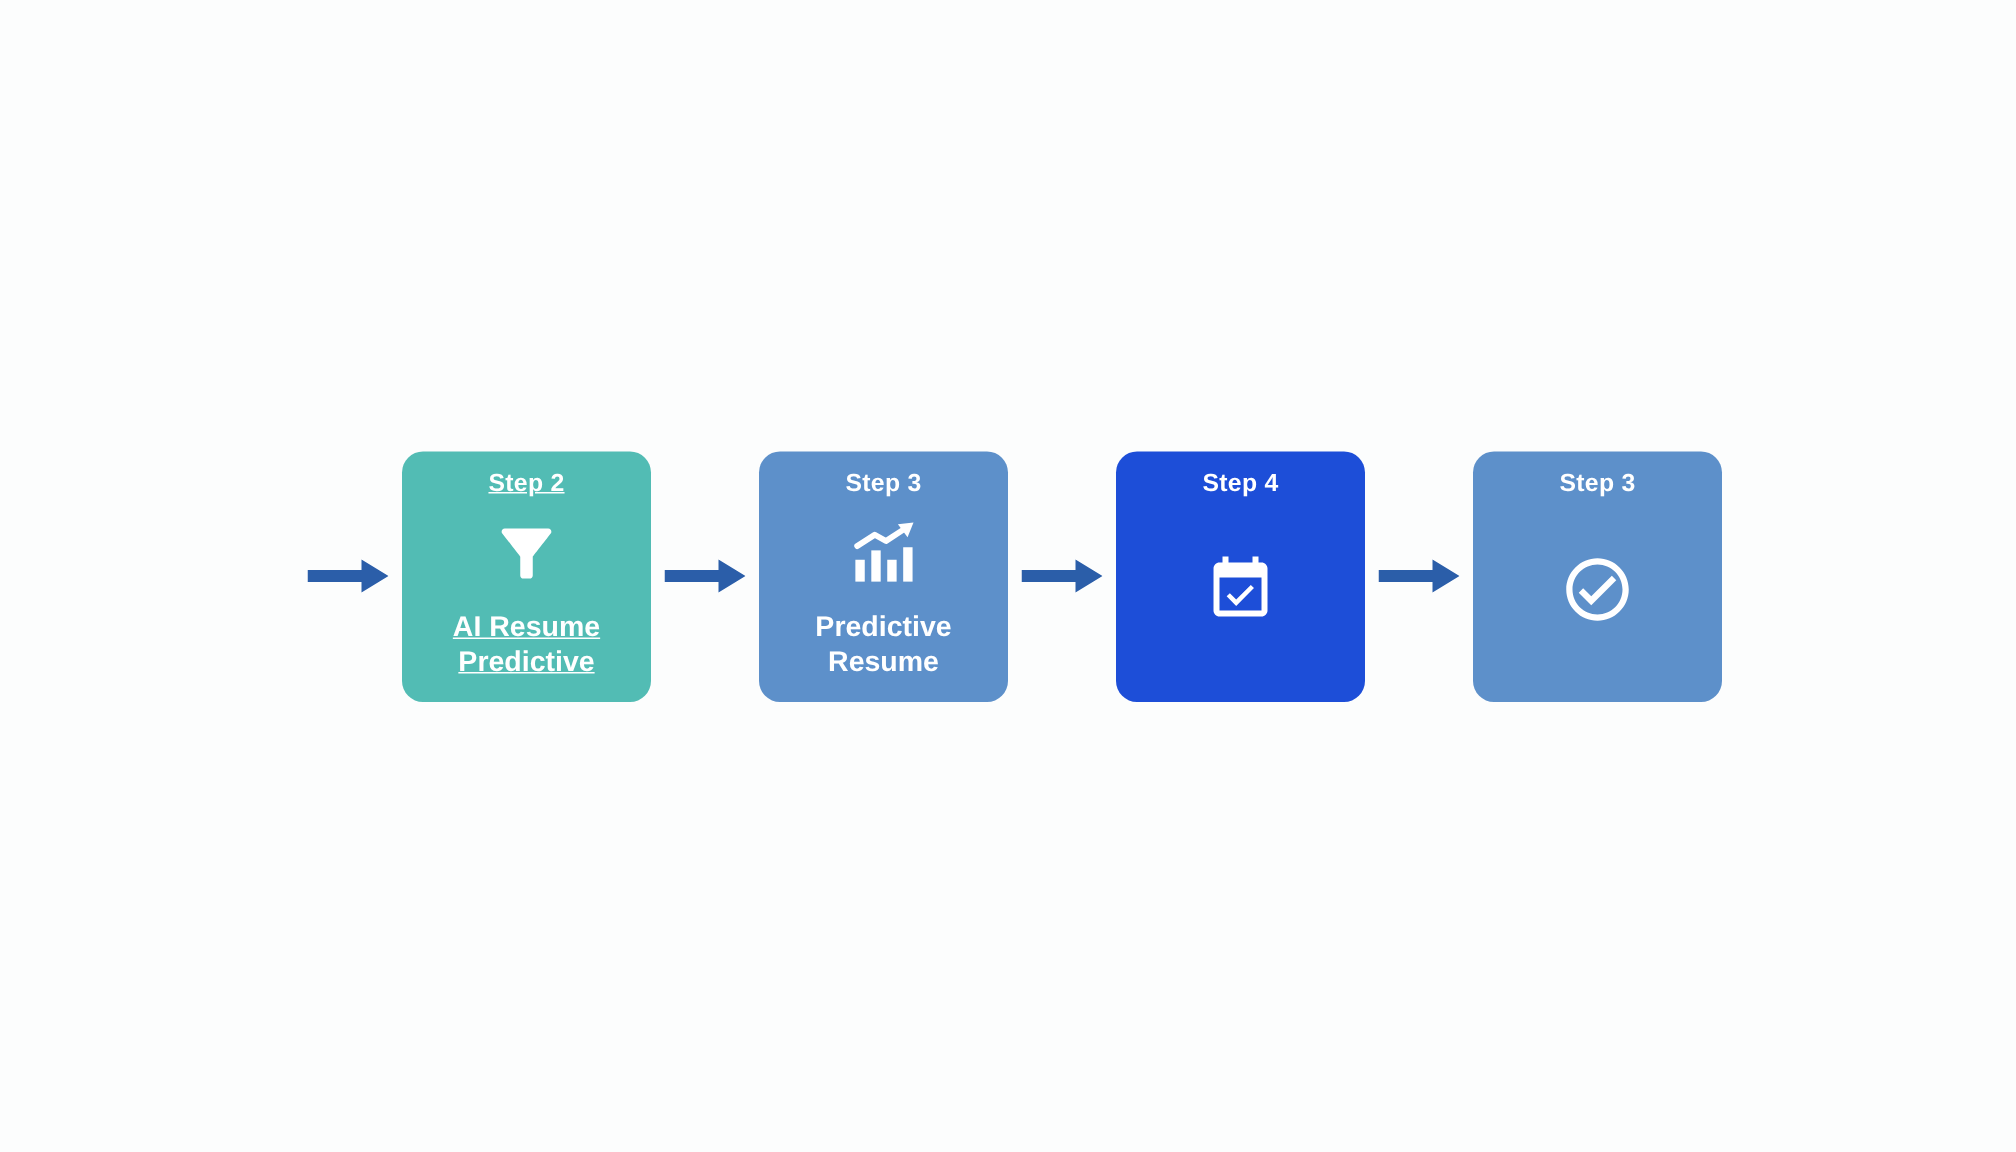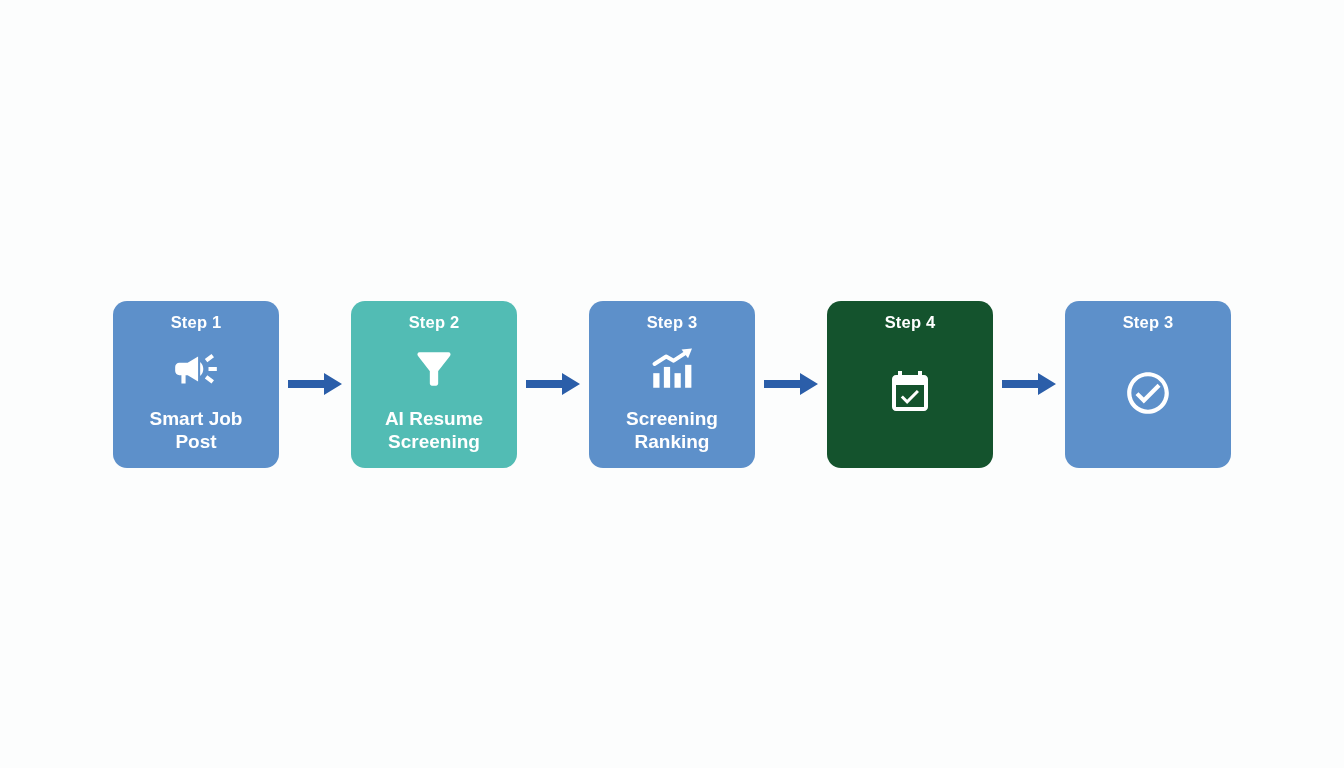--- a/index.html
+++ b/index.html
@@ -58,44 +58,35 @@
     justify-content: center;
   }
   .arrow-cell svg { display: block; fill: #2b5ea9; }
 </style>
 </head>
 <body style="background-color: rgb(252, 253, 253);">
 
 <div class="stage">
   <div class="flow">
 
-    <div class="step-box" style="background-color: rgb(93, 144, 202);">
-      <div class="step-label">Step 1</div>
-      <div class="icon-wrap">
-        <svg viewBox="0 0 24 24" width="50" height="50" fill="#ffffff">
-          <path d="M18 11v2h4v-2h-4zM16.24 16.61l3.2 2.4 1.2-1.6-3.2-2.4-1.2 1.6zM20.64 6.4l-1.2-1.6-3.2 2.4 1.2 1.6 3.2-2.4zM4 9c-1.1 0-2 .9-2 2v2c0 1.1.9 2 2 2h1v4h2v-4h1l5 3V6L8 9H4zm11.5 3c0-1.33-.58-2.53-1.5-3.35v6.69c.92-.81 1.5-2.01 1.5-3.34z"></path>
-        </svg>
-      </div>
-      <div class="step-title">Smart Job Post</div>
-    </div>
 
     <div class="arrow-cell">
       <svg width="54" height="26" viewBox="0 0 54 26">
           <path d="M0 9 H36 V2 L54 13 L36 24 V17 H0 Z"></path>
         </svg>
     </div>
 
-    <div class="step-box" style="background-color: rgb(82, 188, 180);">
+    <div class="step-box" style="background-color: rgb(82, 188, 180); text-decoration: underline;">
       <div class="step-label">Step 2</div>
       <div class="icon-wrap">
         <svg viewBox="0 0 24 24" width="50" height="50" fill="#ffffff">
           <path d="M4.25 5.61C6.27 8.2 10 13 10 13v6c0 .55.45 1 1 1h2c.55 0 1-.45 1-1v-6s3.73-4.8 5.75-7.39C20.26 4.95 19.79 4 18.96 4H5.04c-.83 0-1.3.95-.79 1.61z"></path>
         </svg>
       </div>
-      <div class="step-title">AI Resume Screening</div>
+      <div class="step-title">AI Resume Predictive</div>
     </div>
 
     <div class="arrow-cell">
       <svg width="54" height="26" viewBox="0 0 54 26">
           <path d="M0 9 H36 V2 L54 13 L36 24 V17 H0 Z"></path>
         </svg>
     </div>
 
     <div class="step-box" style="background-color: rgb(93, 144, 202);">
       <div class="step-label">Step 3</div>
@@ -104,30 +95,30 @@
           <g fill="#ffffff">
             <rect x="3" y="14" width="3" height="7"></rect>
             <rect x="8.1" y="11" width="3" height="10"></rect>
             <rect x="13.2" y="14" width="3" height="7"></rect>
             <rect x="18.3" y="10" width="3" height="11"></rect>
           </g>
           <path d="M3.6 9.6 L9.2 6 L12.8 8 L18 4.6" stroke="#ffffff" stroke-width="1.9" fill="none" stroke-linecap="round" stroke-linejoin="round"></path>
           <path d="M16.6 2.6 L21.6 2.1 L19.7 6.8 Z" fill="#ffffff"></path>
         </svg>
       </div>
-      <div class="step-title">Screening Ranking</div>
+      <div class="step-title">Predictive Resume</div>
     </div>
 
     <div class="arrow-cell">
       <svg width="54" height="26" viewBox="0 0 54 26">
           <path d="M0 9 H36 V2 L54 13 L36 24 V17 H0 Z"></path>
         </svg>
     </div>
 
-    <div class="step-box" style="background-color: #14532d;">
+    <div class="step-box" style="background-color: #1d4ed8;">
       <div class="step-label">Step 4</div>
       <div class="icon-wrap">
         <svg viewBox="0 0 24 24" width="48" height="48" fill="#ffffff">
           <path d="M19 3h-1V1h-2v2H8V1H6v2H5c-1.11 0-1.99.9-1.99 2L3 19c0 1.1.89 2 2 2h14c1.1 0 2-.9 2-2V5c0-1.1-.9-2-2-2zm0 16H5V8h14v11zM10.56 17.46l5.93-5.93-1.06-1.06-4.87 4.87-2.11-2.11-1.06 1.06 3.17 3.17z"></path>
         </svg>
       </div>
     </div>
 
     <div class="arrow-cell">
       <svg width="54" height="26" viewBox="0 0 54 26">

